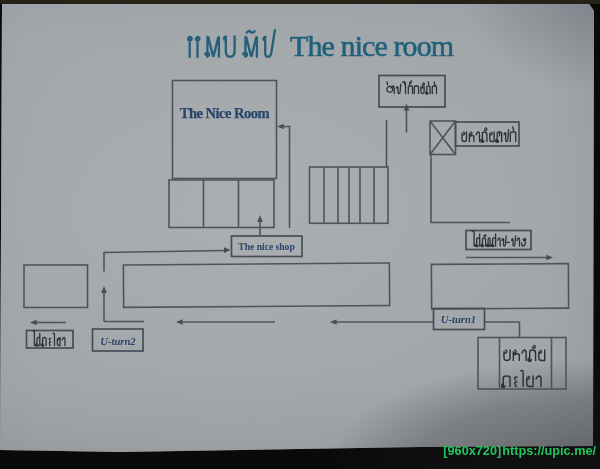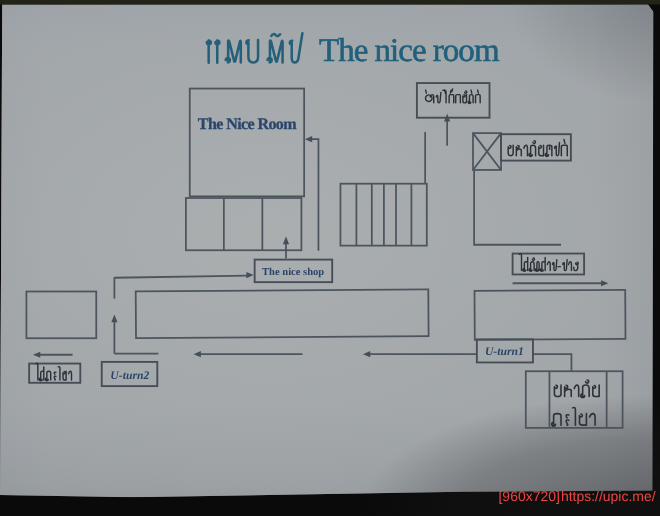--- a/index.html
+++ b/index.html
@@ -10,22 +10,22 @@
      background:
        radial-gradient(ellipse 32% 28% at 100% 0%, rgba(88,93,99,0.4) 0%, rgba(100,105,110,0.2) 45%, rgba(0,0,0,0) 72%),
        radial-gradient(ellipse 115% 95% at 40% 45%, rgba(172,176,177,0.85) 0%, rgba(168,172,174,0.5) 40%, rgba(158,163,166,0.0) 75%),
        linear-gradient(180deg, rgba(148,156,164,0.6) 0%, rgba(158,165,171,0.25) 10%, rgba(0,0,0,0) 26%, rgba(0,0,0,0) 78%, rgba(130,134,137,0.3) 94%, rgba(118,121,123,0.45) 100%),
        linear-gradient(90deg, rgba(145,152,158,0.4) 0%, rgba(0,0,0,0) 7%, rgba(0,0,0,0) 90%, rgba(138,142,146,0.45) 100%),
        #9fa4a8;
      clip-path:polygon(2px 4px, 589px 4px, 594px 11px, 593px 446px, 420px 447px, 120px 452px, 0px 450px);
   }
   #shadowBR{position:absolute;left:0;top:0;width:600px;height:469px;
      background:radial-gradient(ellipse 55% 30% at 97% 100%, rgba(25,25,28,0.42) 0%, rgba(30,30,33,0.25) 50%, rgba(0,0,0,0) 78%);}
-  #wm{position:absolute;right:4px;top:444px;color:#ef4444;
-      font-family:"Liberation Sans",sans-serif;font-size:12.7px;font-weight:normal;
+  #wm{position:absolute;right:4px;top:444px;color:#22c55e;
+      font-family:"Liberation Sans",sans-serif;font-size:12.7px;font-weight:bold;
       letter-spacing:0px;}
   svg{position:absolute;left:0;top:0;}
   .soft{filter:blur(0.45px);}
 </style>
 </head>
 <body>
 <div id="photo">
   <div id="paper"></div>
   <div style="position:absolute;left:0;top:0;width:600px;height:4px;background:rgba(62,60,38,0.5)"></div>
   <div id="shadowBR"></div>

